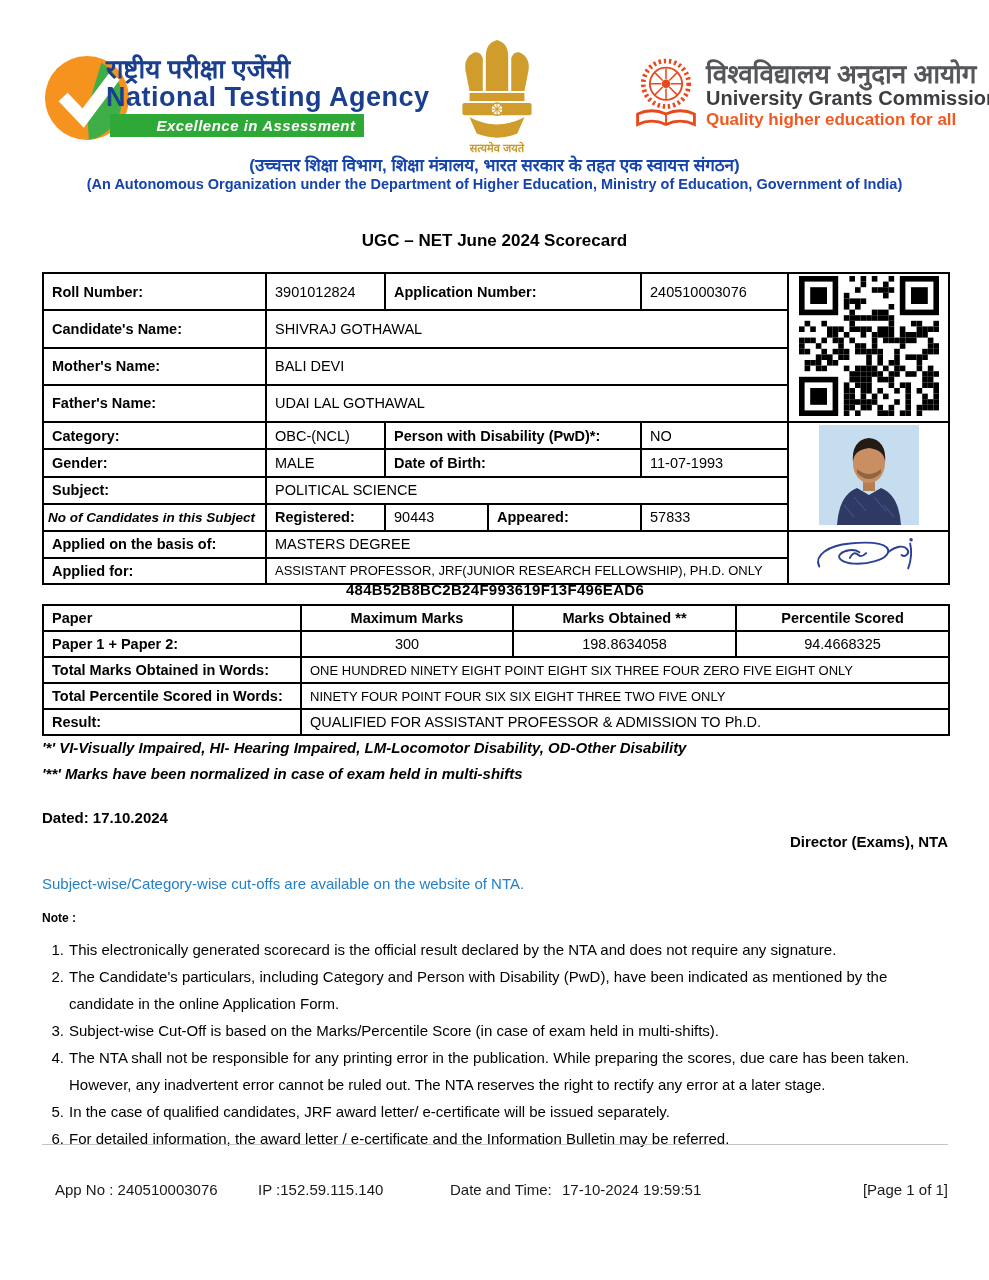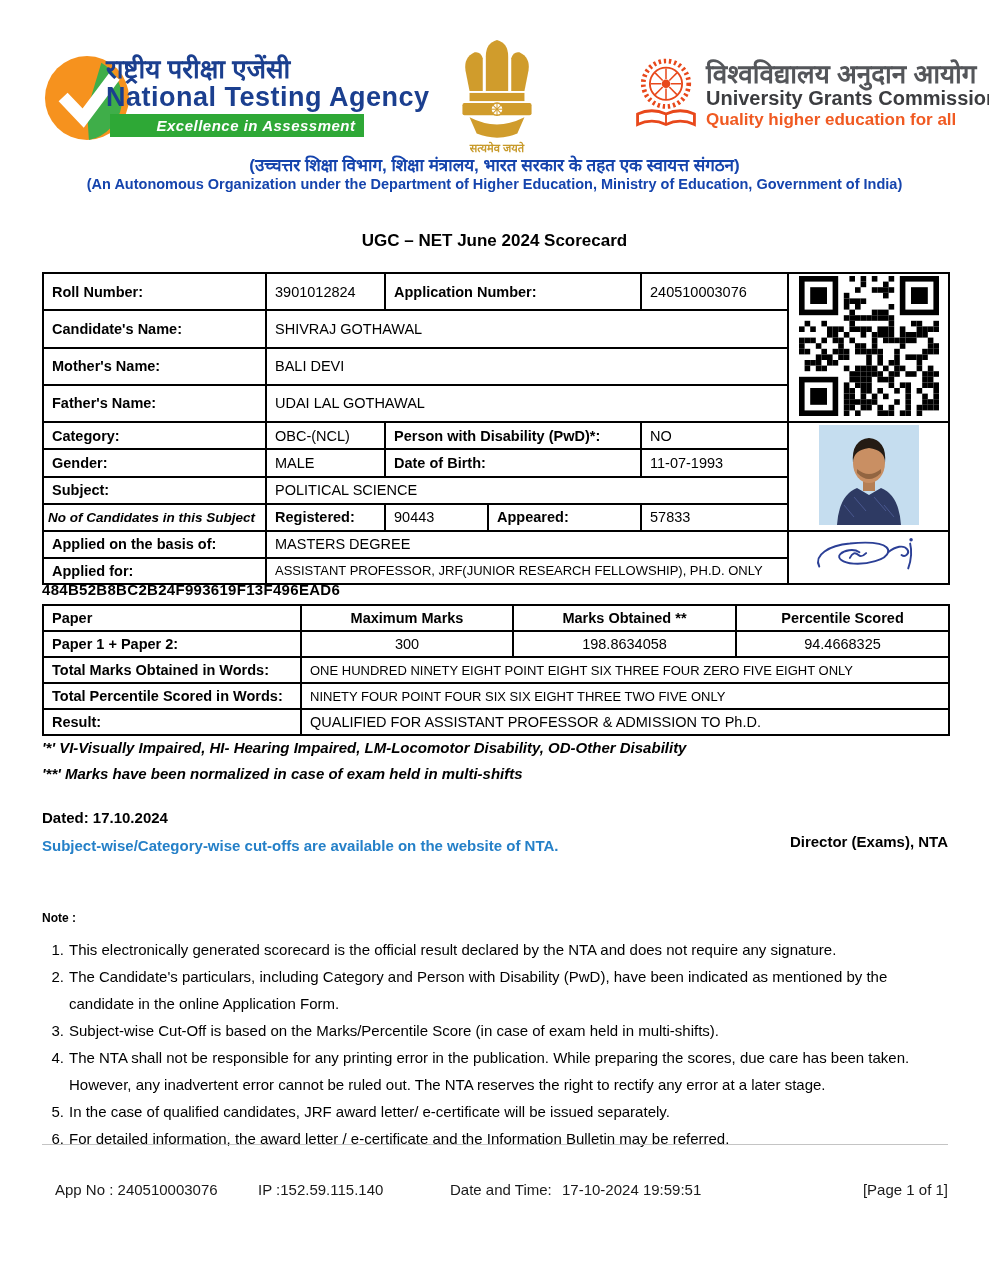--- a/index.html
+++ b/index.html
@@ -24,27 +24,27 @@
   td{border:2px solid #000;font-size:14.5px;padding:0 8px;overflow:hidden;white-space:nowrap;vertical-align:middle;}
   .info-table{left:42px;top:272px;width:906px;position:absolute;}
   .marks-table{left:42px;top:604px;width:906px;position:absolute;}
   .lbl{font-weight:bold;}
   .r-tall td{height:35px;}
   .r-short td{height:24px;}
   .small-caps{font-size:13px;}
   .ctr{text-align:center;}
   .media-cell{padding:2px;text-align:center;vertical-align:middle;}
 
-  .hash-line{left:42px;top:581px;width:906px;text-align:left;font-size:15px;font-weight:bold;letter-spacing:.3px;}
+  .hash-line{left:42px;top:581px;width:906px;text-align:center;font-size:15px;font-weight:bold;letter-spacing:.3px;}
 
   .footnote{left:42px;top:739px;font-size:15px;font-weight:bold;font-style:italic;}
   .footnote2{top:765px;}
   .dated{left:42px;top:809px;font-size:15px;font-weight:bold;}
   .director{left:42px;top:833px;width:906px;text-align:right;font-size:15px;font-weight:bold;}
-  .cutoff-link{left:42px;top:837px;font-size:15px;color:#2580c8;cursor:pointer;font-weight:bold;}
+  .cutoff-link{left:42px;top:875px;font-size:15px;color:#2580c8;cursor:pointer;}
   .note-head{left:42px;top:911px;font-size:12px;font-weight:bold;}
   .notes{left:42px;top:936px;width:912px;font-size:15px;}
   .note-item{display:flex;line-height:27px;}
   .note-num{width:22px;flex:0 0 22px;text-align:right;padding-right:5px;}
   .note-text{flex:1;}
   .divider{left:42px;top:1144px;width:906px;height:1px;background:#c4c4c4;}
   .footer{left:0;top:1181px;width:989px;height:24px;font-size:15px;color:#1a1a1a;}
   .f-app{left:55px;}.f-ip{left:258px;}.f-dtl{left:450px;}.f-dt{left:562px;}
   .f-page{left:42px;width:906px;text-align:right;}
 </style>

